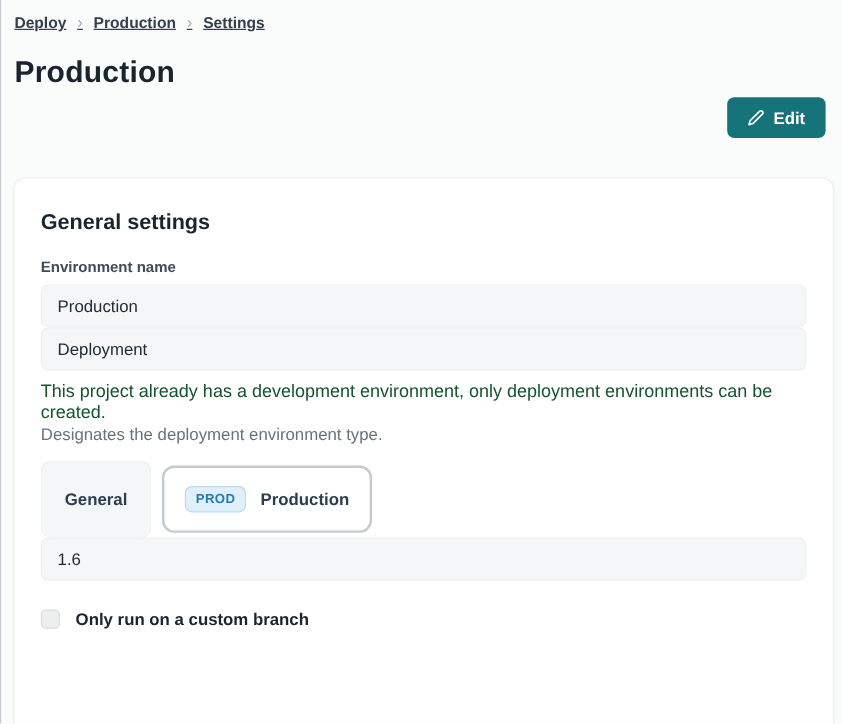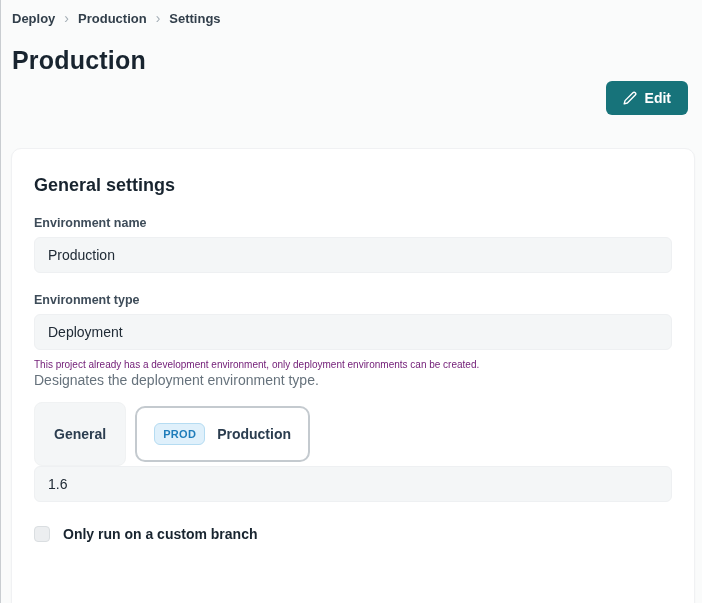--- a/index.html
+++ b/index.html
@@ -14,20 +14,21 @@
 
   
   .breadcrumb {
     display: flex;
     align-items: center;
     gap: 9px;
     padding: 11px 0 0 11px;
     font-size: 13px;
     font-weight: 700;
     color: #323f4b;
+    text-decoration: underline;
   }
   .breadcrumb .crumb { cursor: pointer; }
   .breadcrumb .sep {
     color: #a3adb5;
     font-size: 14px;
     font-weight: 400;
     line-height: 1;
     transform: translateY(-1px);
   }
 
@@ -96,22 +97,22 @@
     background: #f4f6f7;
     border: 1px solid #eef0f2;
     border-radius: 6px;
     padding: 0 13px;
     font-family: inherit;
     font-size: 14px;
     color: #202b36;
   }
   .helper-text {
     margin-top: 9px;
-    font-size: 10px;
-    color: #701a75;
+    font-size: 15px;
+    color: #14532d;
   }
   .field-desc {
     margin-top: 2px;
     font-size: 14px;
     color: #66727c;
   }
 
   .help-icon {
     width: 14px;
     height: 14px;
@@ -216,21 +217,20 @@
 </div>
 
 <section class="card">
   <h2>General settings</h2>
 
   
   <div class="field-label">Environment name</div>
   <input class="text-input" type="text" readonly="" value="Production" style="">
 
   
-  <div class="field-label">Environment type</div>
   <input class="text-input" type="text" readonly="" value="Deployment" style="">
   <div class="helper-text">This project already has a development environment, only deployment environments can be created.</div>
 
   
   <div class="field-desc">Designates the deployment environment type.</div>
 
   <div class="segment-row">
     <button class="segment unselected">
       <span>General</span>
     </button>

